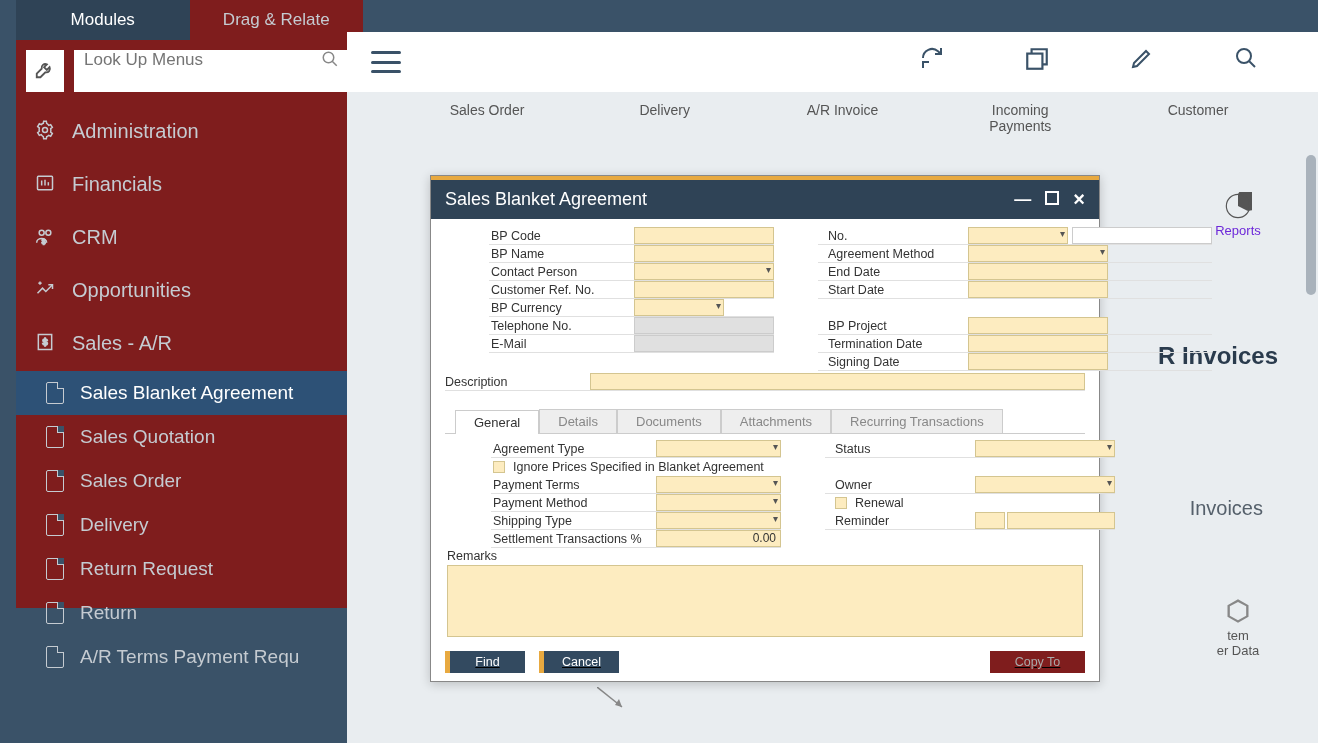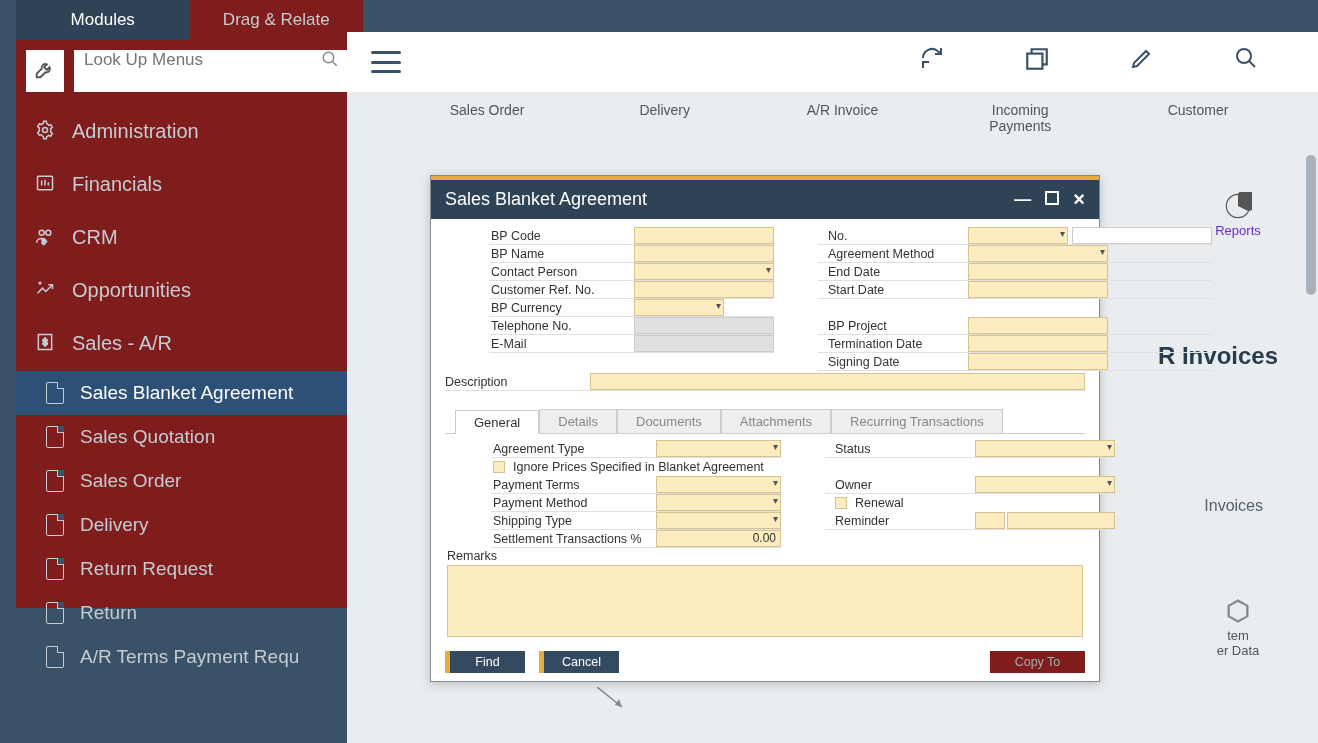--- a/index.html
+++ b/index.html
@@ -30,21 +30,21 @@
   .hamburger span { height: 3px; background: #3a5268; border-radius: 2px; }
   .topbar-actions { margin-left: auto; display: flex; gap: 80px; margin-right: 60px; color: #3a5268; font-size: 22px; }
   .topbar-actions div { cursor: pointer; }
 
   
   .bg-app { position: absolute; left: 347px; top: 92px; right: 0; bottom: 0; background: #e9edf0; }
   .tile-row { position: absolute; left: 80px; top: 10px; right: 60px; display: flex; justify-content: space-between; }
   .tile-cell { width: 120px; text-align: center; color: #555; font-size: 14px; }
   .right-tile { position: absolute; right: 50px; top: 100px; width: 60px; text-align: center; color: #6d28d9; font-size: 13px; }
   .right-invoices { position: absolute; right: 40px; top: 250px; color: #2a3b4d; font-size: 24px; font-weight: bold; }
-  .right-invoices2 { position: absolute; right: 55px; top: 405px; color: #55606b; font-size: 16px; }
+  .right-invoices2 { position: absolute; right: 55px; top: 405px; color: #55606b; font-size: 20px; }
   .right-tile2 { position: absolute; right: 50px; top: 505px; width: 60px; text-align: center; color: #555; font-size: 13px; }
   svg.pie { width: 28px; height: 28px; }
 
   
   .modal { position: absolute; left: 430px; top: 175px; width: 670px; background: #fff; border: 1px solid #888; box-shadow: 0 2px 10px rgba(0,0,0,0.2); }
   .modal-title-strip { height: 4px; background: #e8a940; }
   .modal-title { background: #2f4356; color: #fff; padding: 8px 14px; font-size: 18px; display: flex; align-items: center; }
   .modal-title-text { flex: 1; }
   .win-controls { display: flex; gap: 14px; align-items: center; }
   .win-controls span { cursor: pointer; font-size: 17px; }
@@ -73,21 +73,21 @@
   .tab { padding: 4px 18px; font-size: 13px; color: #888; border: 1px solid #ccc; border-bottom: none; background: #eee; cursor: pointer; }
   .tab.active { background: #fff; color: #333; position: relative; top: 1px; }
   .tab-body { border-top: 1px solid #ccc; padding: 6px 2px 2px 2px; }
 
   .checkbox-row { display: flex; align-items: center; gap: 8px; font-size: 12.5px; padding-left: 2px; height: 18px; }
   .checkbox-box { width: 12px; height: 12px; background: #fdecc0; border: 1px solid #d4c590; }
   .num-right { text-align: right; padding-right: 4px; font-size: 12px; line-height: 15px; }
 
   .remarks-box { margin-top: 2px; height: 72px; background: #fdecc0; border: 1px solid #d4c590; }
 
-  .modal-footer { padding: 8px 14px; display: flex; gap: 14px; }
+  .modal-footer { padding: 8px 14px; display: flex; gap: 14px; text-decoration: underline; }
   .btn { width: 80px; height: 22px; font-size: 12.5px; color: #fff; background: #334a60; border-left: 5px solid #e8a940; display: flex; align-items: center; justify-content: center; cursor: pointer; }
   .btn.disabled { background: #7f1d1d; color: #aaa; border-left: none; margin-left: auto; width: 95px; }
 
   
   .scroll-ind { position: absolute; right: 2px; top: 155px; width: 10px; height: 140px; background: #a9b2bb; border-radius: 5px; }
 </style>
 </head>
 <body>
 
 <div class="sidebar">

